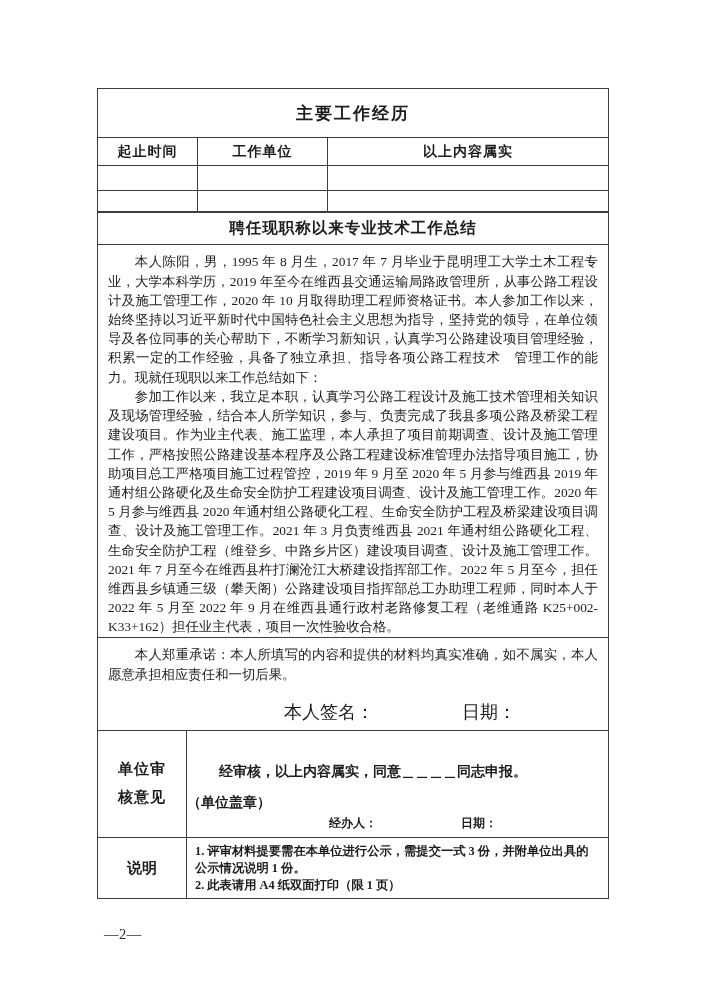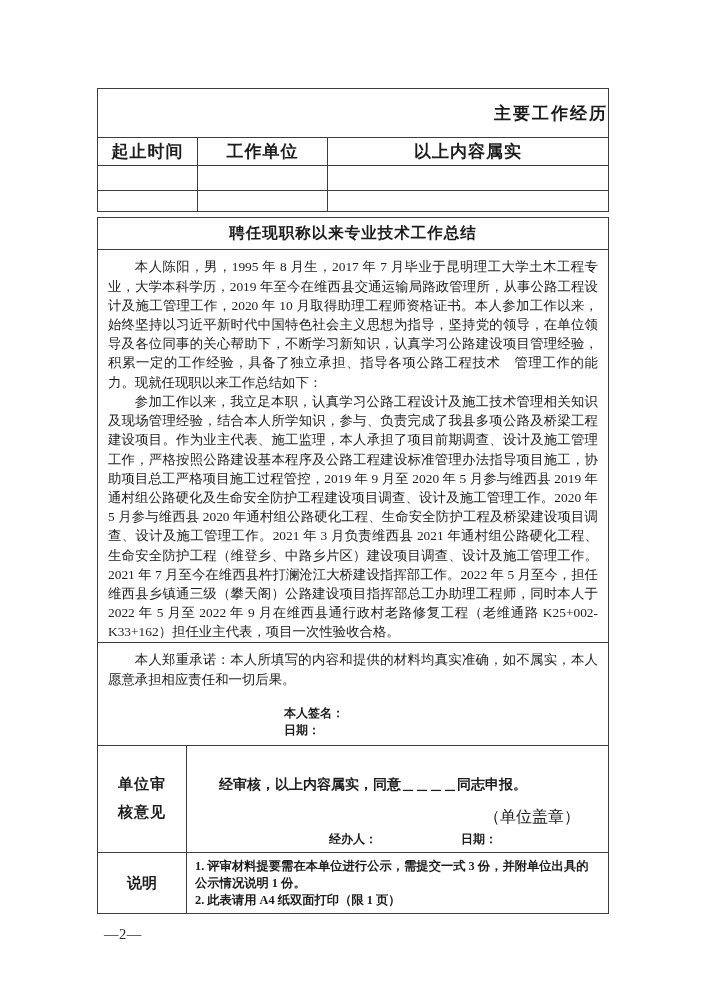--- a/index.html
+++ b/index.html
@@ -16,35 +16,35 @@
   table.t {
     width: 512px;
     border-collapse: collapse;
     table-layout: fixed;
   }
   table.t td {
     border: 1px solid #3d3d3d;
     vertical-align: middle;
   }
   table.t.top { border: 1.5px solid #3d3d3d; }
-  table.t.bottom { border: 1.5px solid #3d3d3d; margin-top: 5px; }
+  table.t.bottom { border: 1.5px solid #3d3d3d; }
 
   
   .c-title {
     height: 49px;
-    text-align: right;
+    text-align: center;
     font-weight: bold;
     font-size: 17px;
     letter-spacing: 2px;
   }
   .c-head {
     height: 28px;
     text-align: center;
     font-weight: bold;
-    font-size: 17px;
+    font-size: 14px;
     letter-spacing: 1px;
   }
   .r-data td { height: 32px; font-weight: bold; font-size: 11.5px; }
   .c-period { padding-left: 8px; text-align: left; }
   .c-emp { text-align: center; padding: 2px 8px; line-height: 1.45; }
   .c-duty { text-align: left; padding: 2px 7px; line-height: 1.45; }
   .r-empty1 td { height: 25px; }
   .r-empty2 td { height: 21px; }
 
   
@@ -65,24 +65,23 @@
     font-size: 13.4px;
     line-height: 19.2px;
     text-align: justify;
     text-indent: 2em;
   }
   .c-decl { height: 76px; padding: 7px 10px 6px 10px; vertical-align: top; }
   .c-decl .para { font-weight: normal; line-height: 20px; }
   .sig-line {
     margin-top: 15px;
     padding-left: 176px;
-    font-weight: bold;
-    font-size: 12px;
+    font-weight: normal;
+    font-size: 18px;
     display: flex;
-    flex-direction: column;
   }
   .sig-line .sig-label { width: 178px; }
 
   .c-label {
     width: 89px;
     text-align: center;
     font-weight: bold;
     font-size: 15px;
   }
   .c-label .wrap3 {
@@ -93,23 +92,22 @@
   }
   .c-review { height: 107px; vertical-align: top; padding: 26px 0 0 0; }
   .review-line1 {
     padding-left: 32px;
     font-weight: bold;
     font-size: 14px;
   }
   .review-seal {
     margin-top: 13px;
     padding-right: 28px;
-    text-align: right;
-    font-weight: normal;
-    font-size: 16px;
+    font-weight: bold;
+    font-size: 14px;
   }
   .review-line3 {
     margin-top: 3px;
     padding-left: 142px;
     font-weight: bold;
     font-size: 12px;
     display: flex;
   }
   .review-line3 .handler { width: 132px; }
 

